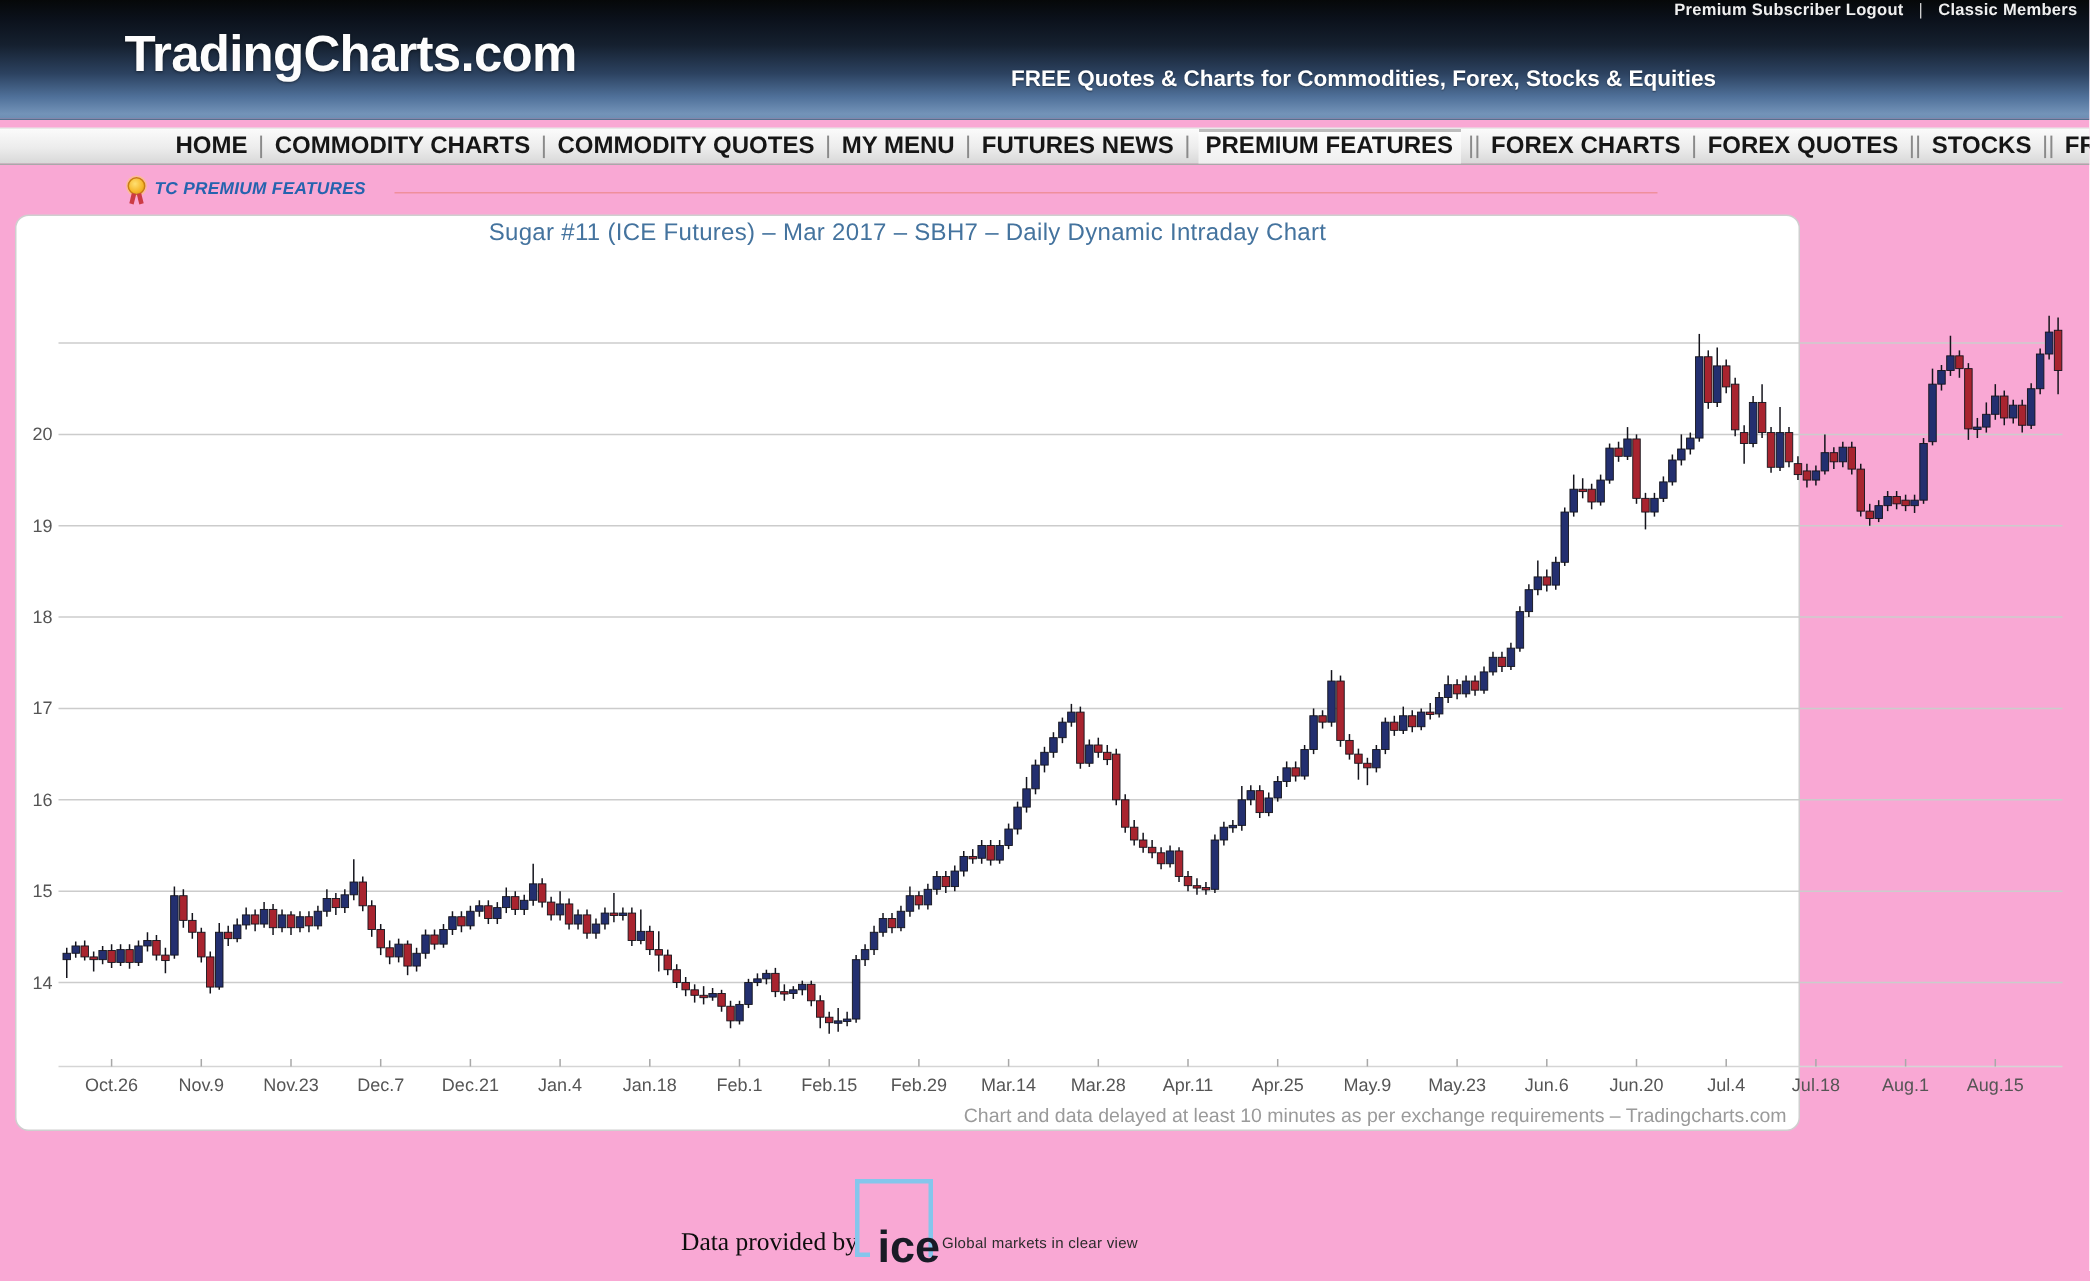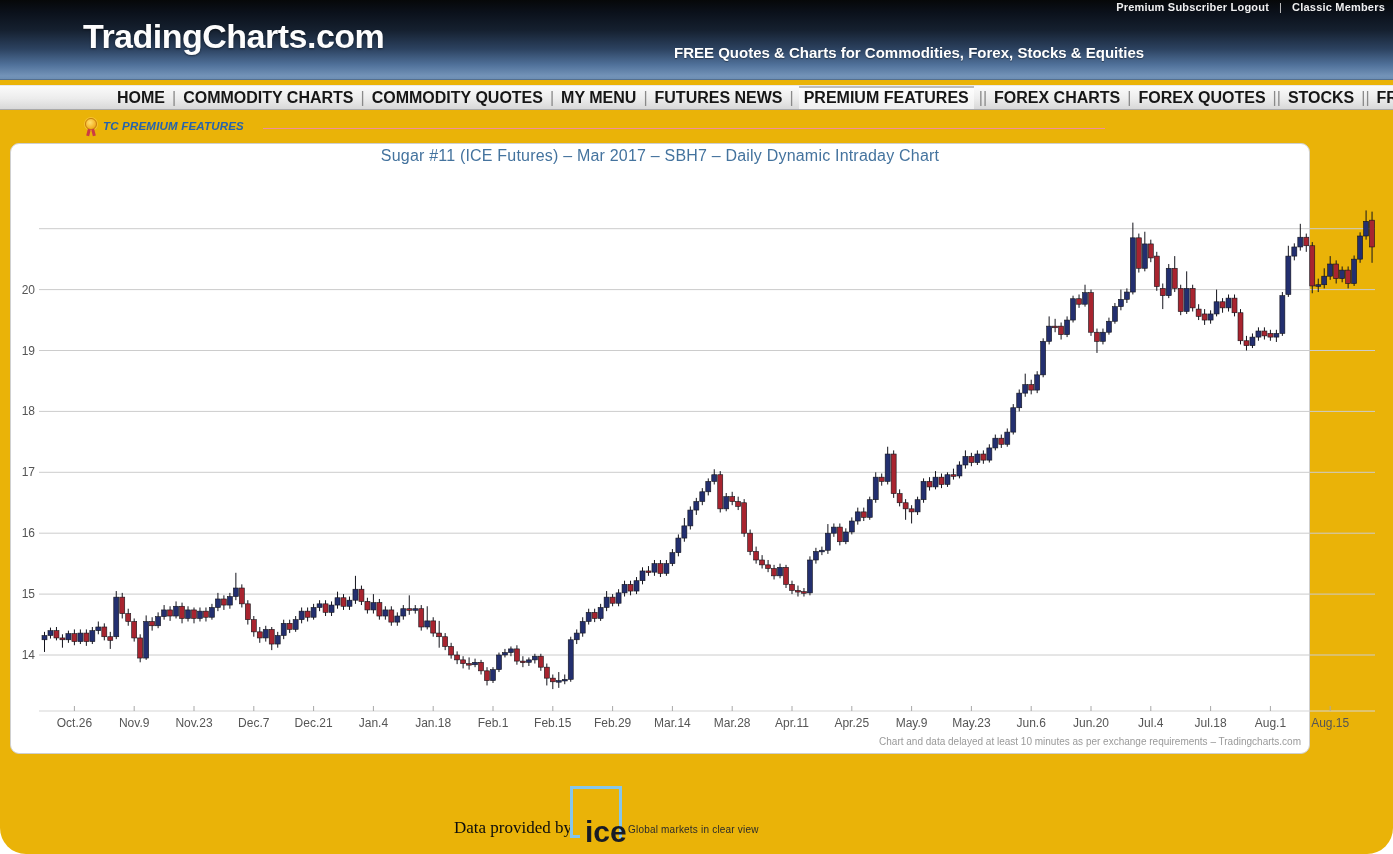--- a/index.html
+++ b/index.html
@@ -1,18 +1,18 @@
 <!DOCTYPE html>
 <html><head>
 <meta charset="utf-8">
 <style>
   * { margin:0; padding:0; box-sizing:border-box; }
   html,body { width:1393px; height:854px; background:#ffffff; overflow:hidden;
               font-family:"Liberation Sans", sans-serif; }
-  #page { position:relative; width:1393px; height:854px; background:#eab308;border-radius:26px; }
+  #page { position:relative; width:1393px; height:854px; background:#f9a8d4; }
 
   
   #header { position:absolute; left:0; top:0; width:1393px; height:80px;
     background:linear-gradient(to bottom,#060809 0%,#0b111b 16%,#15202f 38%,#2c4260 62%,#50719a 82%,#7393b8 96%,#6e8fb4 100%);
     border-bottom:1px solid #55708f; }
   #top-links { position:absolute; top:1px; right:8px; font-size:11px; font-weight:bold;
     color:#efefef; letter-spacing:.2px; }
   #top-links .tsep { color:#cfcfcf; margin:0 10px; font-weight:normal; }
   #top-links span[data-name$="link"] { cursor:pointer; }
   #logo { position:absolute; left:83px; top:17px; font-size:34px; font-weight:bold; color:#fdfdfd;
@@ -37,26 +37,26 @@
     background:radial-gradient(circle at 40% 35%,#ffe071,#f5b62a 60%,#d88f12);
     border:1px solid #c97f10; box-shadow:0 0 0 1px rgba(255,210,90,.5); }
   #medal .ribbon-l { position:absolute; left:3px; bottom:0; width:3px; height:7px; background:#cc3b44; transform:rotate(14deg); }
   #medal .ribbon-r { position:absolute; right:3px; bottom:0; width:3px; height:7px; background:#cc3b44; transform:rotate(-14deg); }
   #premium-label { position:absolute; left:103px; top:4px; font-size:11.5px; font-weight:bold;
     color:#2563ae; letter-spacing:.2px; cursor:pointer; }
   #premium-line { position:absolute; left:263px; top:12px; width:842px; height:0;
     border-top:1px solid #f08f9c; }
 
   
-  #chart-card { position:absolute; left:10px; top:143px; width:1300px; height:611px;
+  #chart-card { position:absolute; left:10px; top:143px; width:1190px; height:611px;
     background:#fff; border:1px solid #cfcfcf; border-radius:9px; }
   #chart-title { position:absolute; left:0; top:3px; width:100%; text-align:center;
     font-size:16px; color:#44739e; letter-spacing:.2px; }
   #chart-svg { position:absolute; left:0; top:0; }
-  #disclaimer { position:absolute; right:8px; top:592px; font-size:10px; color:#9a9a9a; }
+  #disclaimer { position:absolute; right:8px; top:592px; font-size:13px; color:#9a9a9a; }
 
   
   #footer { position:absolute; left:0; top:780px; width:1338px; height:74px; }
   #data-provided { position:absolute; left:454px; top:38px; font-family:"Liberation Serif", serif;
     font-size:17px; color:#0d0d0d; }
   #ice-logo { position:absolute; left:570px; top:6px; width:52px; height:52px;
     border-top:3px solid #85c6ec; border-left:3px solid #85c6ec; border-right:3px solid #85c6ec; }
   #ice-logo .stub { position:absolute; left:-3px; bottom:0; width:10px; height:3px; background:#85c6ec; }
   #ice-text { position:absolute; left:12px; bottom:-9px; font-size:30px; font-weight:bold;
     color:#181b26; letter-spacing:0; line-height:1; }

